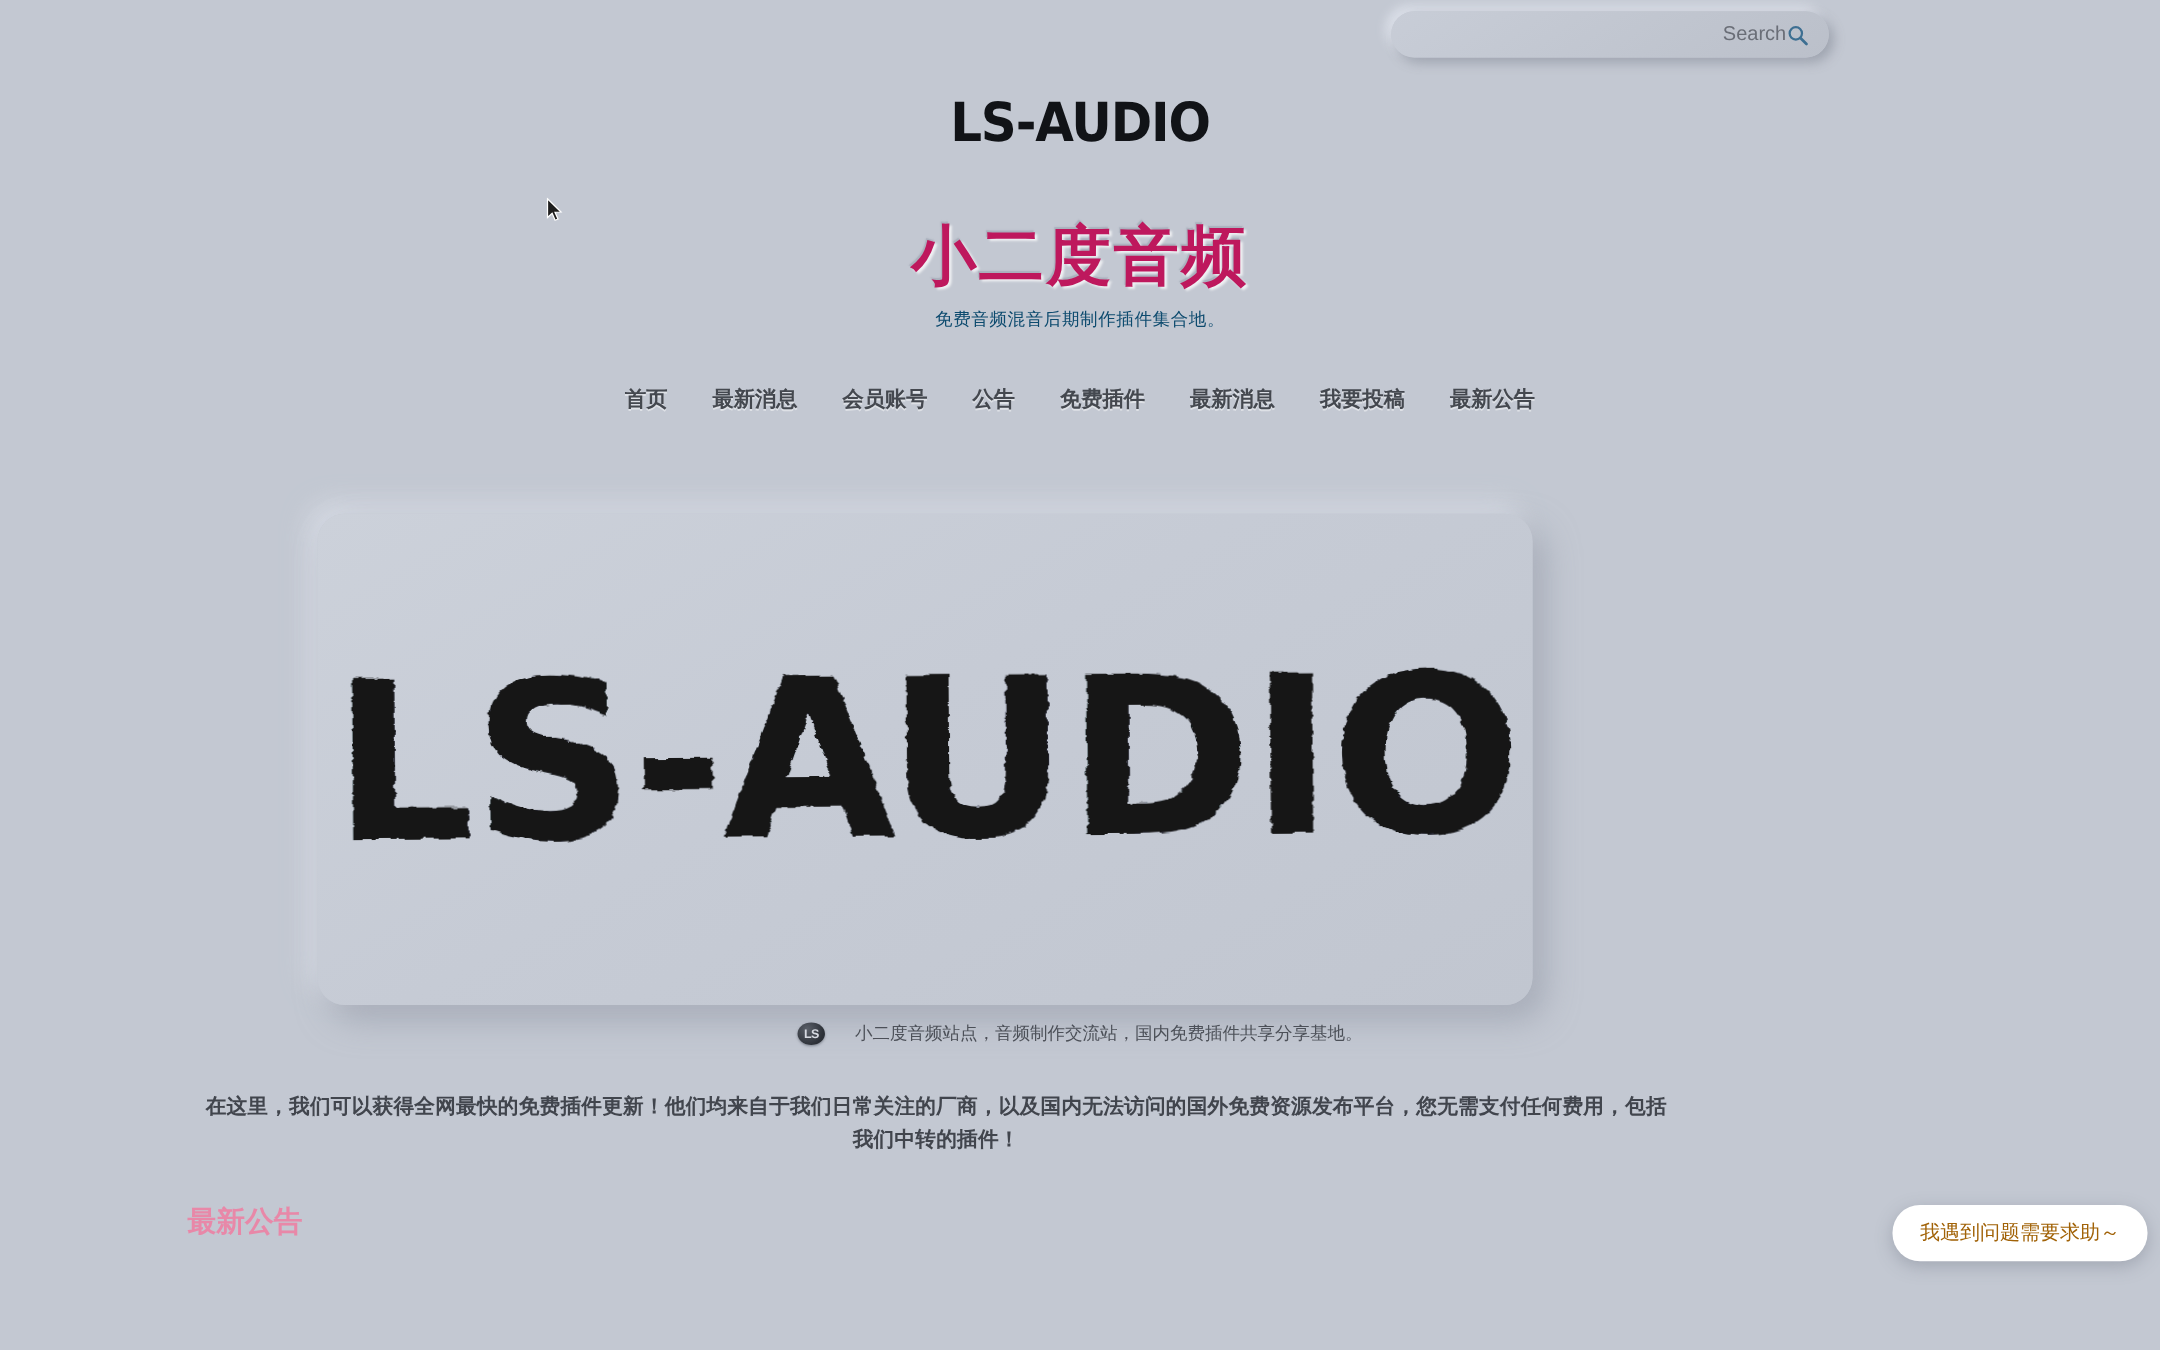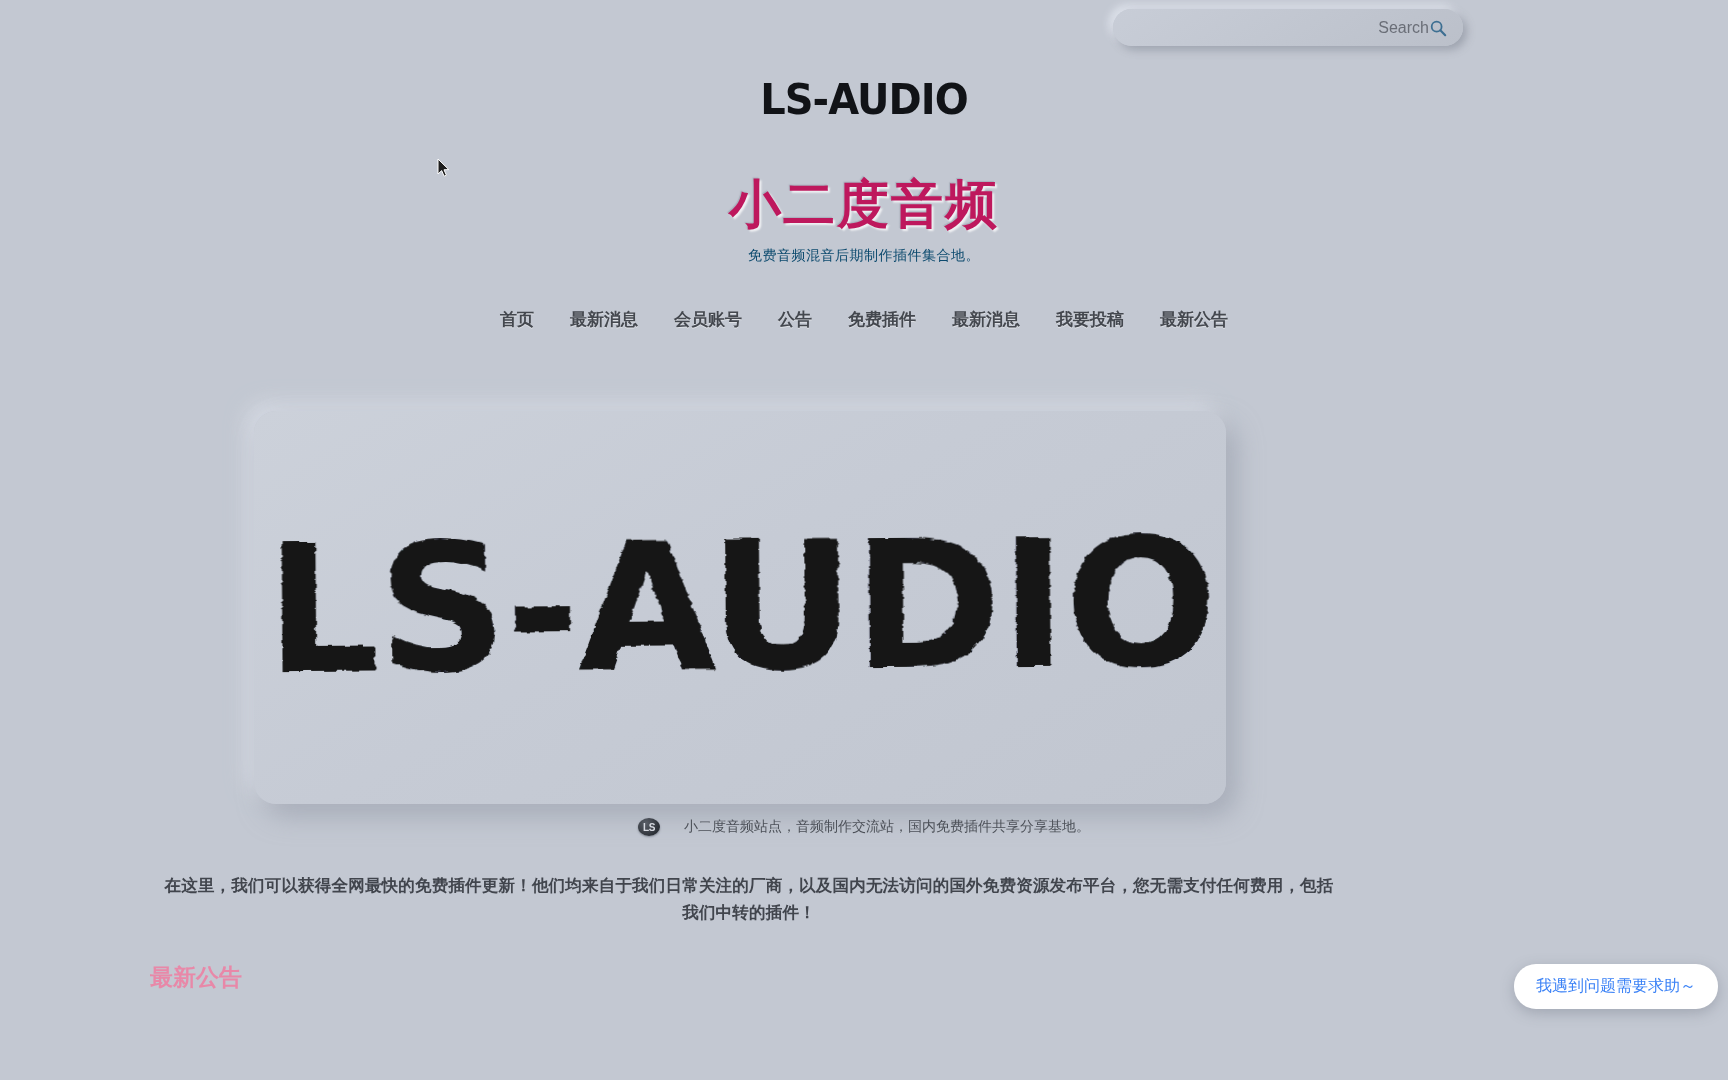--- a/index.html
+++ b/index.html
@@ -126,21 +126,21 @@
     font-size:23px; font-weight:bold;
     color:#e888a8;
   }
 
   
   .chat-pill{
     position:absolute; right:10px; top:964px;
     background:#ffffff;
     border-radius:22px;
     padding:12px 22px;
-    font-size:16px; color:#3b82f6;
+    font-size:16px; color:#a16207;
     box-shadow:0 4px 14px rgba(120,126,140,.45);
     cursor:pointer;
     white-space:nowrap;
   }
 
   
   .cursor{ position:absolute; left:437px; top:158px; width:14px; height:20px; }
   .hidden-svg{ position:absolute; width:0; height:0; }
 </style>
 </head>

